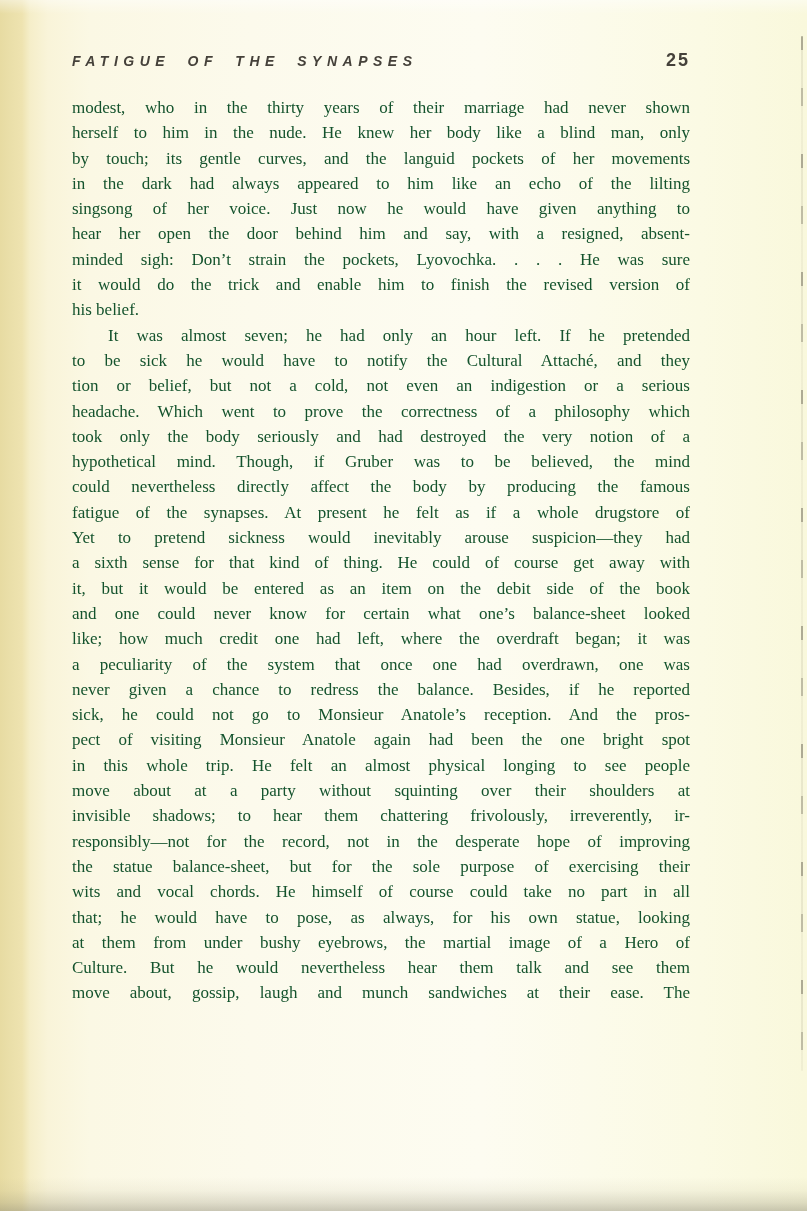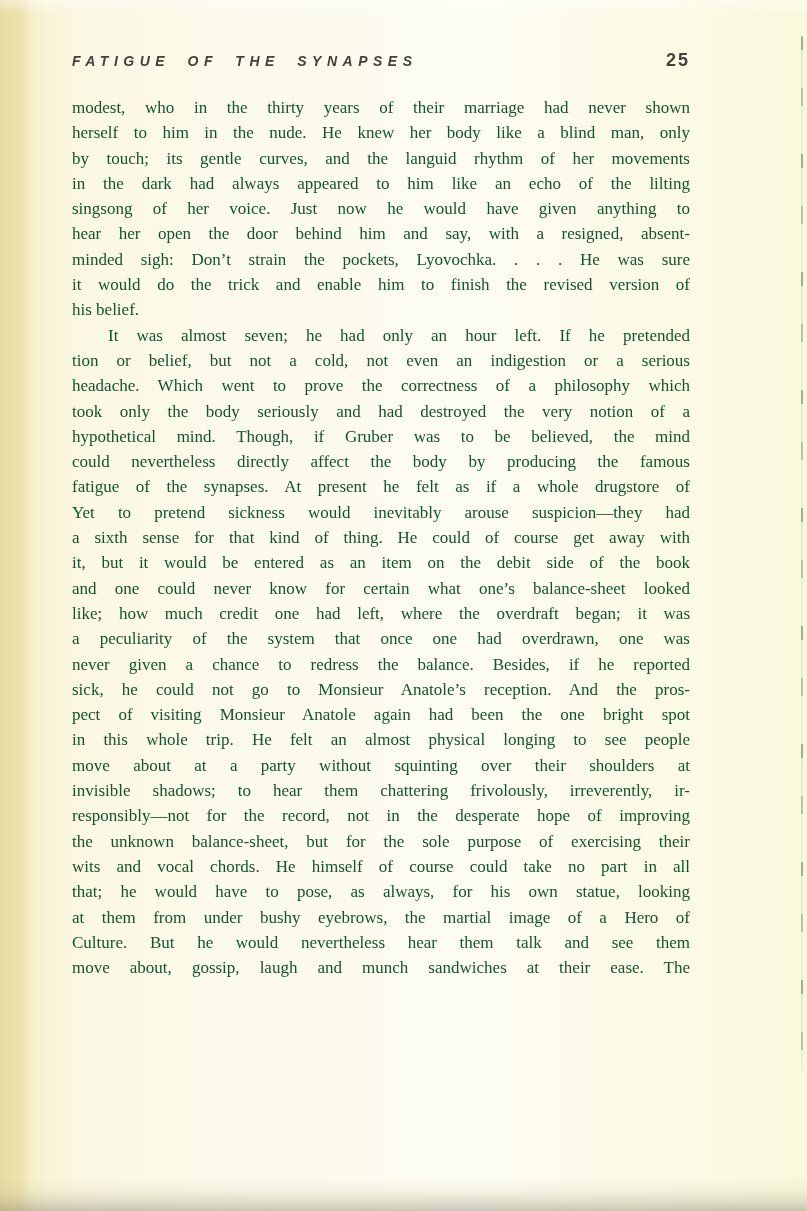--- a/index.html
+++ b/index.html
@@ -113,50 +113,51 @@
   <div class="running-head">
     <span class="running-title">FATIGUE OF THE SYNAPSES</span>
     <span class="page-number">25</span>
   </div>
 
   <div class="text-block" id="text-block">
 
   <div>
         <div class="line">modest, who in the thirty years of their marriage had never shown</div>
         <div class="line">herself to him in the nude. He knew her body like a blind man, only</div>
-        <div class="line">by touch; its gentle curves, and the languid rhythm of her movements</div>
+        <div class="line">by touch; its gentle curves, and the languid pockets of her movements</div>
         <div class="line">in the dark had always appeared to him like an echo of the lilting</div>
         <div class="line">singsong of her voice. Just now he would have given anything to</div>
         <div class="line">hear her open the door behind him and say, with a resigned, absent-</div>
         <div class="line">minded sigh: Don’t strain the pockets, Lyovochka. . . . He was sure</div>
         <div class="line">it would do the trick and enable him to finish the revised version of</div>
         <div class="line flush-left">his belief.</div>
       </div>
       <div>
         <div class="line indented">It was almost seven; he had only an hour left. If he pretended</div>
+        <div class="line">to be sick he would have to notify the Cultural Attaché, and they</div>
         <div class="line">tion or belief, but not a cold, not even an indigestion or a serious</div>
         <div class="line">headache. Which went to prove the correctness of a philosophy which</div>
         <div class="line">took only the body seriously and had destroyed the very notion of a</div>
         <div class="line">hypothetical mind. Though, if Gruber was to be believed, the mind</div>
         <div class="line">could nevertheless directly affect the body by producing the famous</div>
         <div class="line">fatigue of the synapses. At present he felt as if a whole drugstore of</div>
         <div class="line">Yet to pretend sickness would inevitably arouse suspicion—they had</div>
         <div class="line">a sixth sense for that kind of thing. He could of course get away with</div>
         <div class="line">it, but it would be entered as an item on the debit side of the book</div>
         <div class="line">and one could never know for certain what one’s balance-sheet looked</div>
         <div class="line">like; how much credit one had left, where the overdraft began; it was</div>
         <div class="line">a peculiarity of the system that once one had overdrawn, one was</div>
         <div class="line">never given a chance to redress the balance. Besides, if he reported</div>
         <div class="line">sick, he could not go to Monsieur Anatole’s reception. And the pros-</div>
         <div class="line">pect of visiting Monsieur Anatole again had been the one bright spot</div>
         <div class="line">in this whole trip. He felt an almost physical longing to see people</div>
         <div class="line">move about at a party without squinting over their shoulders at</div>
         <div class="line">invisible shadows; to hear them chattering frivolously, irreverently, ir-</div>
         <div class="line">responsibly—not for the record, not in the desperate hope of improving</div>
-        <div class="line">the unknown balance-sheet, but for the sole purpose of exercising their</div>
+        <div class="line">the statue balance-sheet, but for the sole purpose of exercising their</div>
         <div class="line">wits and vocal chords. He himself of course could take no part in all</div>
         <div class="line">that; he would have to pose, as always, for his own statue, looking</div>
         <div class="line">at them from under bushy eyebrows, the martial image of a Hero of</div>
         <div class="line">Culture. But he would nevertheless hear them talk and see them</div>
         <div class="line">move about, gossip, laugh and munch sandwiches at their ease. The</div>
       </div>
     </div>
 </div>
 
 <div class="bottom-edge"></div>

